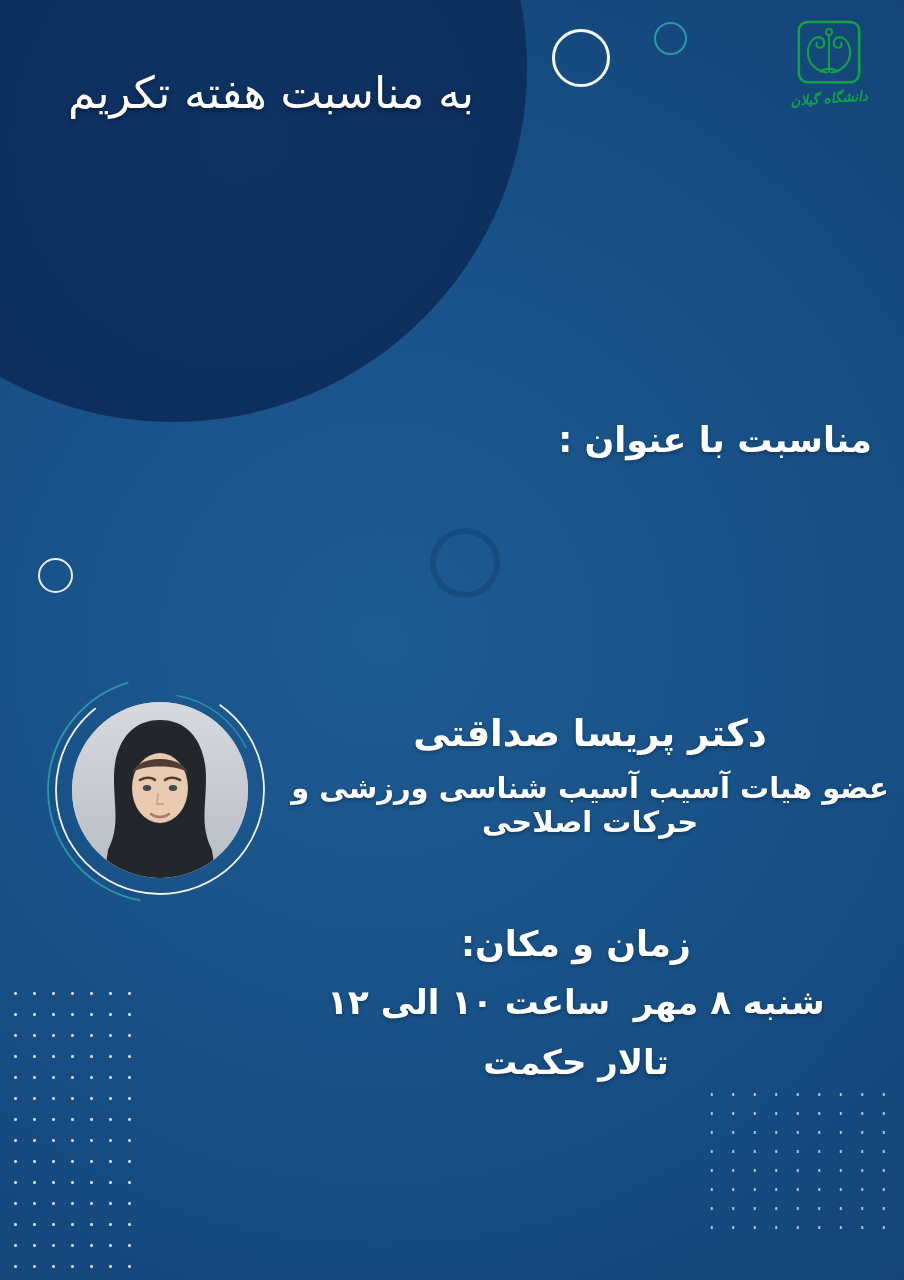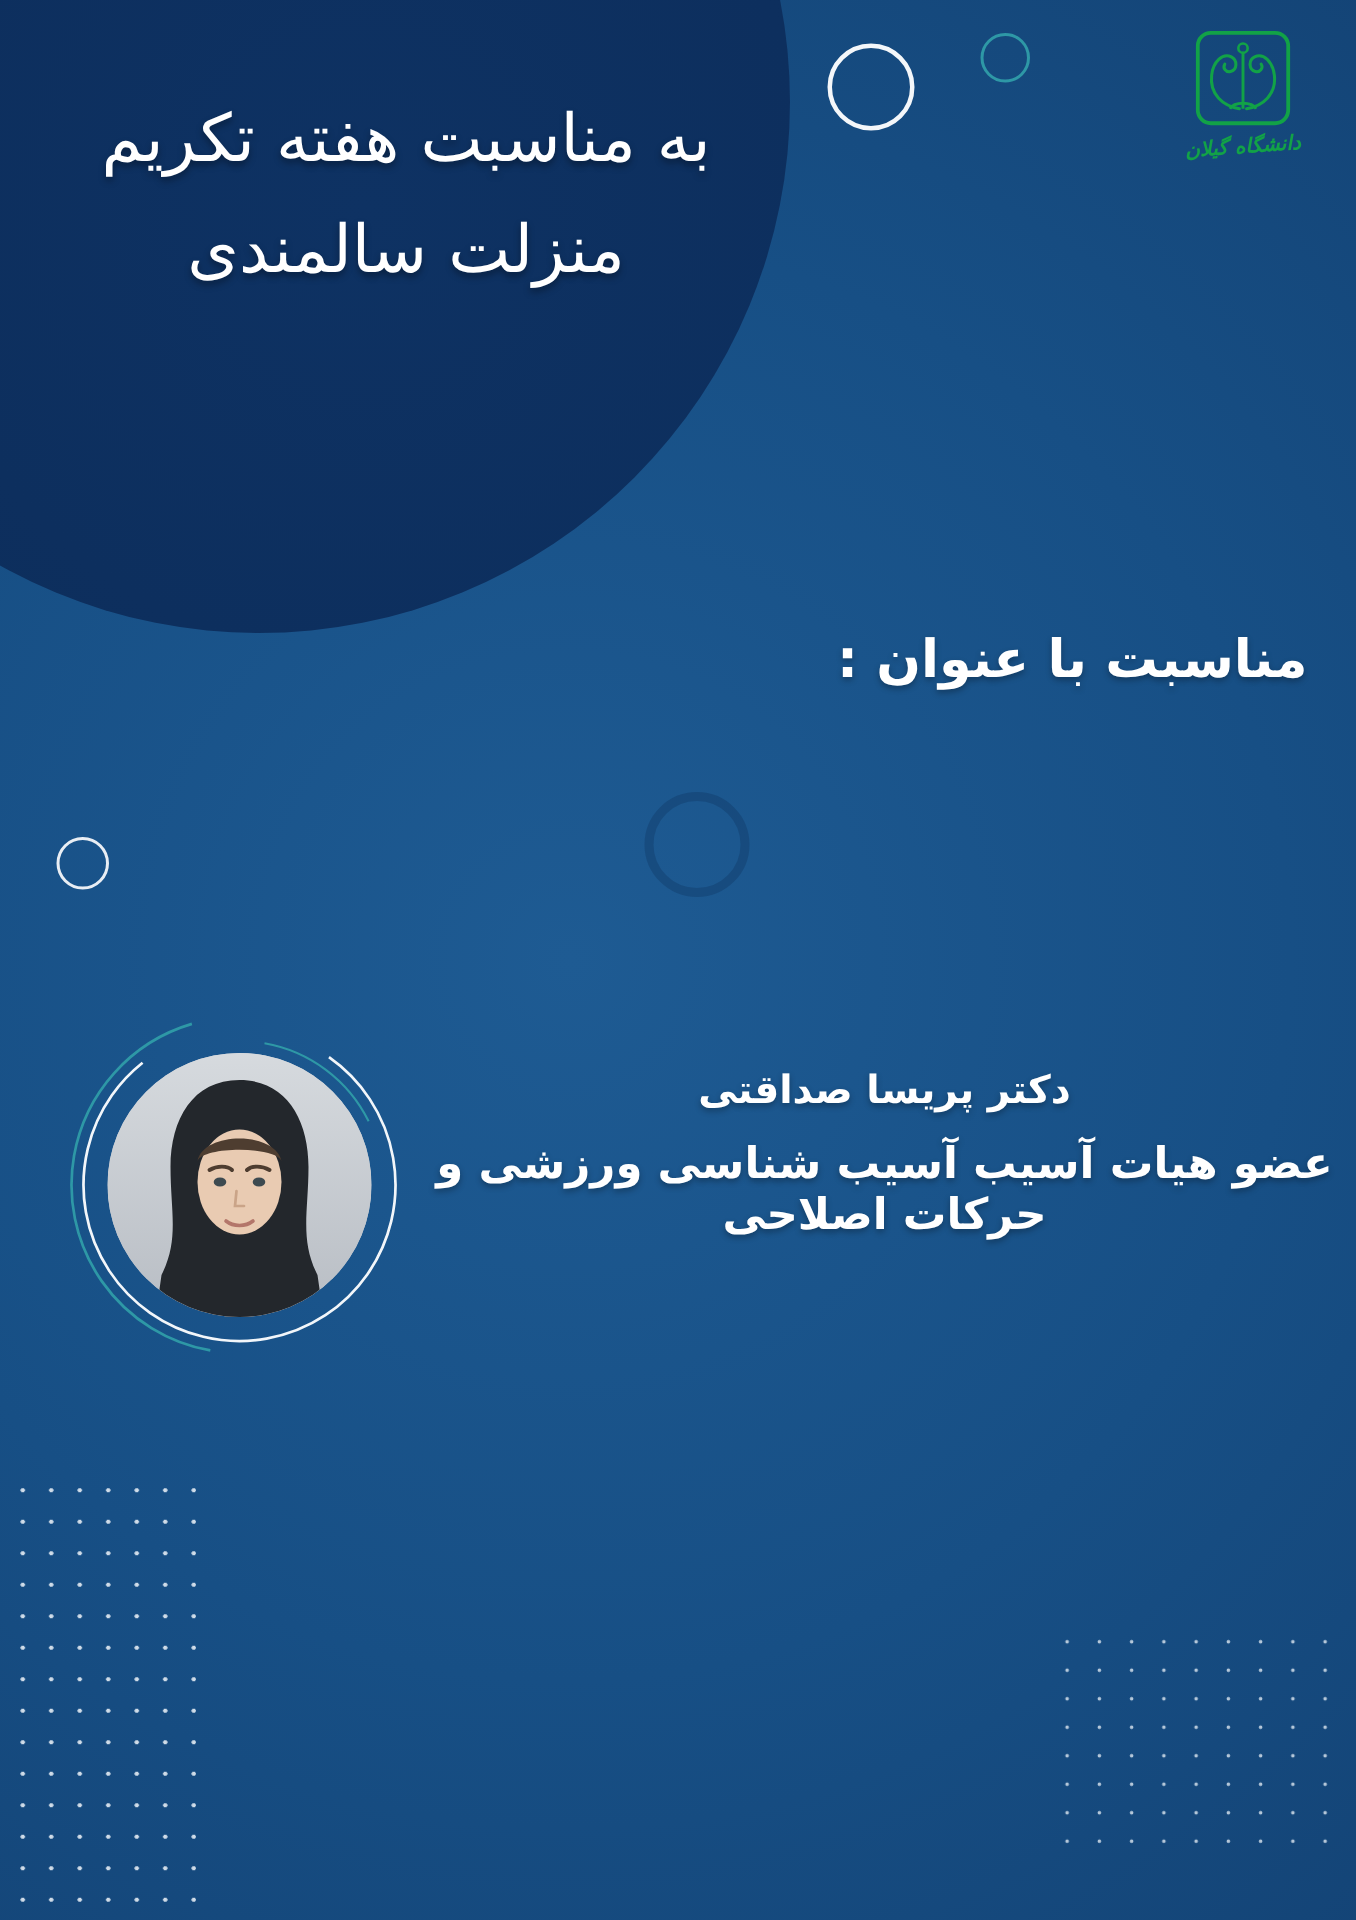--- a/index.html
+++ b/index.html
@@ -51,21 +51,21 @@
   
   .photo-arcs{position:absolute;left:40px;top:670px;width:240px;height:240px;}
   .photo{
     position:absolute;left:72px;top:702px;width:176px;height:176px;border-radius:50%;
     overflow:hidden;background:#c9cdd3;
   }
   .speaker-info{
     position:absolute;left:280px;top:712px;width:620px;text-align:center;
     text-shadow:0 2px 4px rgba(0,0,0,0.3);
   }
-  .speaker-name{font-size:26px;font-weight:bold;margin:0 0 16px 0;}
+  .speaker-name{font-size:37px;font-weight:bold;margin:0 0 16px 0;}
   .speaker-affiliation{font-size:29px;font-weight:bold;margin:0;}
   
   .schedule{
     position:absolute;left:326px;top:924px;width:500px;text-align:center;
     font-weight:bold;text-shadow:0 2px 4px rgba(0,0,0,0.3);
   }
   .schedule-heading{font-size:35px;margin:0 0 18px 0;}
   .schedule-datetime{font-size:34px;margin:0 0 20px 0;white-space:pre;}
   .schedule-location{font-size:34px;margin:0;}
 </style>
@@ -77,21 +77,20 @@
   <div class="big-circle"></div>
   <div class="ring ring-white-lg"></div>
   <div class="ring ring-teal-sm"></div>
   <div class="ring ring-white-left"></div>
   <div class="ring ring-faint"></div>
   <div class="dots dots-bl"></div>
   <div class="dots dots-br"></div>
 
   <div class="title-block">
     <div>به مناسبت هفته تکریم</div>
-    <div>منزلت سالمندی</div>
   </div>
 
   <div class="logo">
     <span>
       <svg width="70" height="70" viewBox="0 0 72 72" fill="none">
         <rect x="5" y="4" width="62" height="62" rx="9" stroke="#12a247" stroke-width="2.6"></rect>
         <line x1="36" y1="17" x2="36" y2="56" stroke="#12a247" stroke-width="2"></line>
         <circle cx="36" cy="14.5" r="3.2" stroke="#12a247" stroke-width="1.8"></circle>
         <path d="M33.5,56 C22,54 13,46 14.5,33 C15.5,24 22,17.5 28,20.5
                  C32.5,22.8 32,29.5 27.5,30.5 C24,31.3 22,28 23.5,25.5" stroke="#12a247" stroke-width="2.1" fill="none" stroke-linecap="round"></path>
@@ -132,14 +131,19 @@
       <path d="M86,92 L85,102 L91,102" stroke="#caa488" stroke-width="1.8" fill="none" stroke-linecap="round"></path>
       <path d="M79,112 C84,116 92,116 97,112" stroke="#b3766a" stroke-width="2.4" fill="none" stroke-linecap="round"></path>
     </svg>
   </div>
 
   <div class="speaker-info">
     <p class="speaker-name">دکتر پریسا صداقتی</p>
     <p class="speaker-affiliation">عضو هیات آسیب آسیب شناسی ورزشی و حرکات اصلاحی</p>
   </div>
 
+  <div class="schedule">
+    <p class="schedule-heading">زمان و مکان:</p>
+    <p class="schedule-datetime">شنبه ۸ مهر  ساعت ۱۰ الی ۱۲</p>
+    <p class="schedule-location">تالار حکمت</p>
+  </div>
 
 </div>
 
 </body></html>

